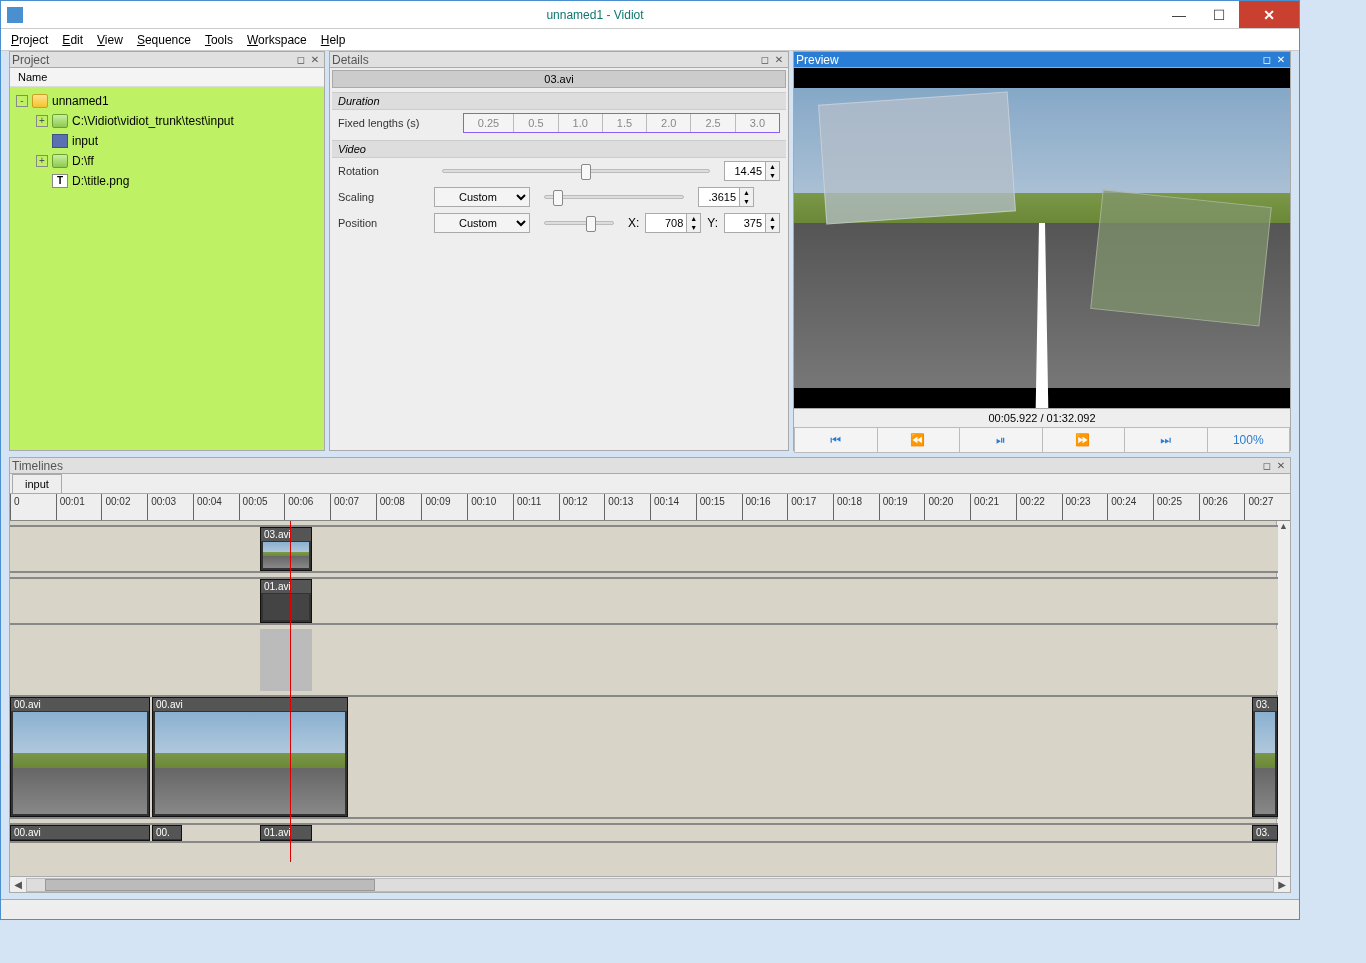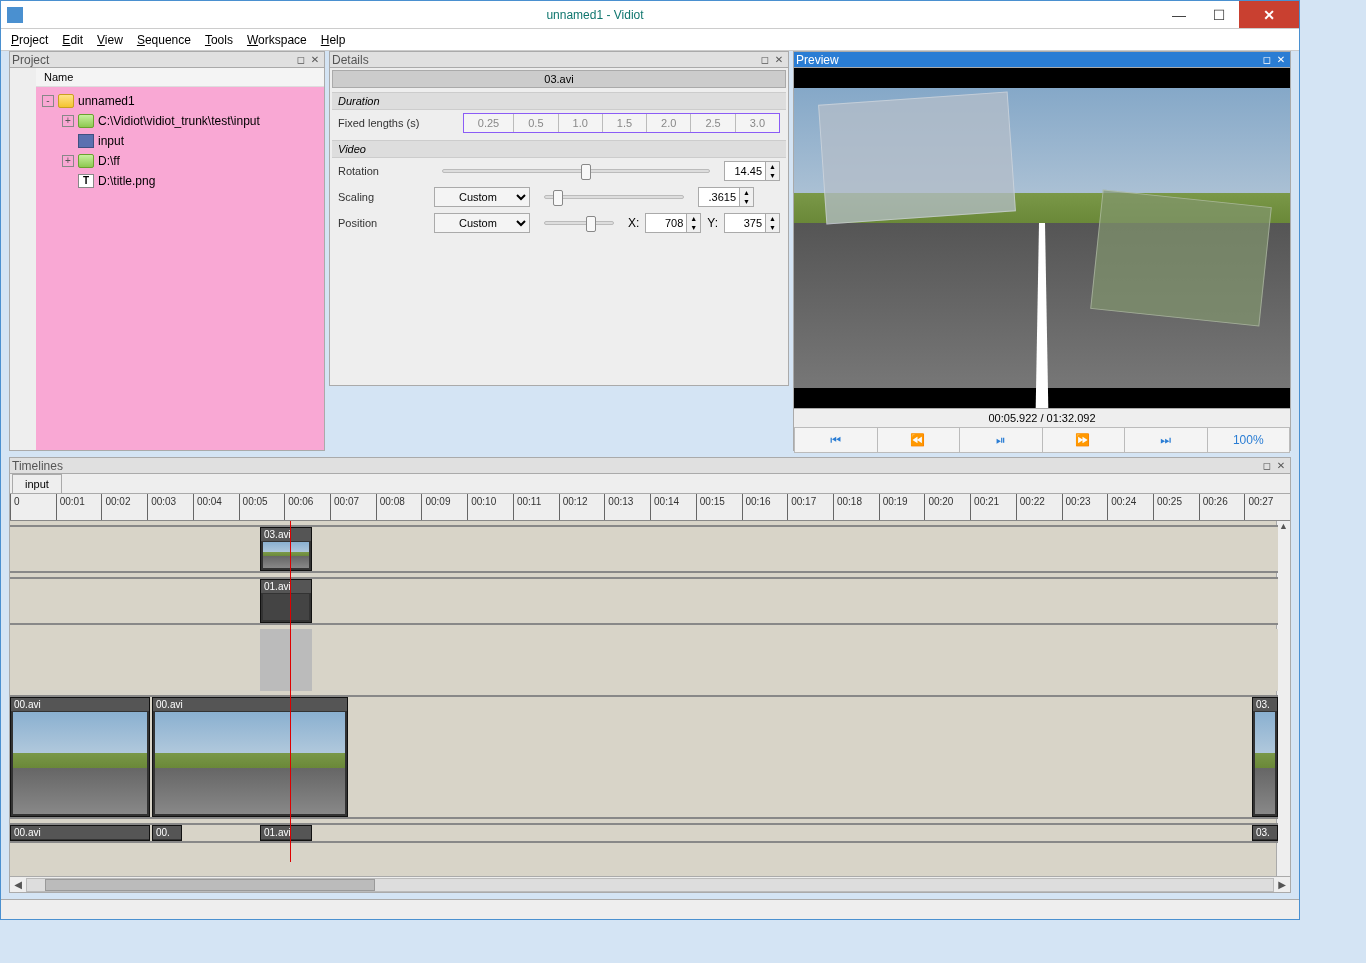--- a/index.html
+++ b/index.html
@@ -20,34 +20,34 @@
 
 .panel { position: absolute; background: #eee; border: 1px solid #aaa; }
 .panel-header { height: 16px; background: #e0e0e0; display: flex; align-items: center; padding: 0 2px; font-size: 11px; color: #555; border-bottom: 1px solid #aaa; }
 .panel-header.active { background: #2a7dd4; color: #fff; }
 .panel-header .spacer { flex: 1; }
 .panel-header .pbtn { width: 14px; text-align: center; font-size: 10px; color: #555; }
 .panel-header.active .pbtn { color: #fff; }
 
 
 #project-panel { left: 0; top: 0; width: 316px; height: 400px; }
-.project-body { background: #f9a8d4; height: calc(100% - 16px); overflow: auto; margin-left: 26px; }
+.project-body { background: #bef264; height: calc(100% - 16px); overflow: auto; }
 .col-header { background: #f4f4f4; border-bottom: 1px solid #ddd; padding: 3px 8px; font-size: 11px; }
 .tree { padding: 4px 0; }
 .tree-row { display: flex; align-items: center; height: 20px; padding-left: 6px; gap: 4px; }
 .tree-indent { display: inline-block; width: 16px; }
 .tree-exp { width: 12px; height: 12px; border: 1px solid #888; display: flex; align-items: center; justify-content: center; font-size: 10px; line-height: 1; color: #555; }
 .tree-icon { width: 16px; height: 14px; display: inline-block; }
 .folder-icon { background: linear-gradient(#ffe28a, #f4c430); border: 1px solid #c9a020; border-radius: 2px; }
 .folder-green { background: linear-gradient(#c8f0a0, #8ec850); border: 1px solid #6aa030; border-radius: 2px; }
 .file-icon { background: #5a70b0; border: 1px solid #405080; }
 .t-icon { background: #fff; border: 1px solid #888; color: #000; font-weight: bold; text-align: center; font-size: 10px; line-height: 12px; }
 
 
-#details-panel { left: 320px; top: 0; width: 460px; height: 335px; }
+#details-panel { left: 320px; top: 0; width: 460px; height: 400px; }
 .details-body { background: #eee; height: calc(100% - 16px); padding: 2px; }
 .details-title { background: #ccc; text-align: center; padding: 2px; font-size: 11px; border: 1px solid #aaa; }
 .section-label { background: #ddd; padding: 2px 6px; font-size: 11px; font-style: italic; border-top: 1px solid #ccc; border-bottom: 1px solid #ccc; margin-top: 4px; }
 .prop-row { display: flex; align-items: center; padding: 3px 6px; gap: 6px; }
 .prop-label { width: 90px; font-size: 11px; color: #333; }
 .btn-group { display: flex; border: 1px solid #8b5cf6; }
 .btn-group button { border: none; border-right: 1px solid #bbb; background: #f4f4f4; padding: 3px 14px; font-size: 11px; color: #888; }
 .btn-group button:last-child { border-right: none; }
 .slider-track { flex: 1; height: 4px; background: #ddd; border: 1px solid #bbb; border-radius: 2px; position: relative; margin: 0 8px; }
 .slider-thumb { position: absolute; top: -6px; width: 10px; height: 16px; background: #f8f8f8; border: 1px solid #888; border-radius: 2px; }

